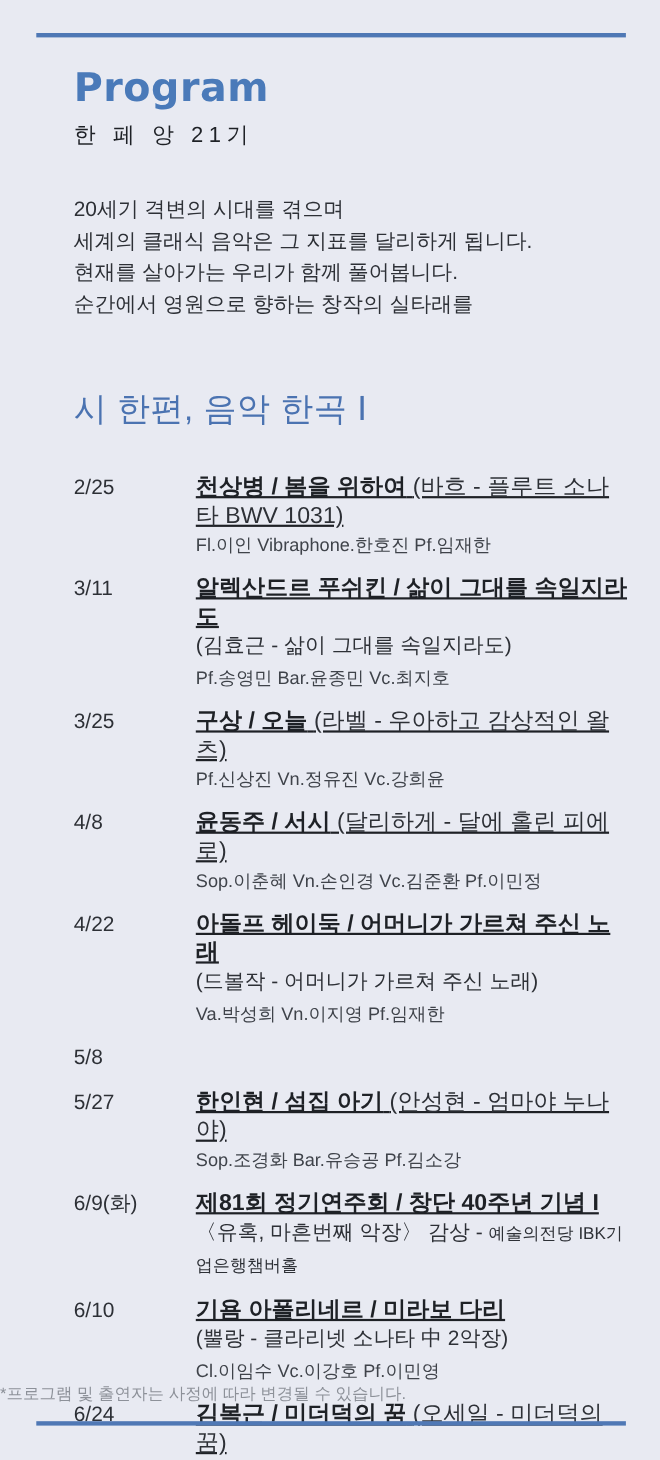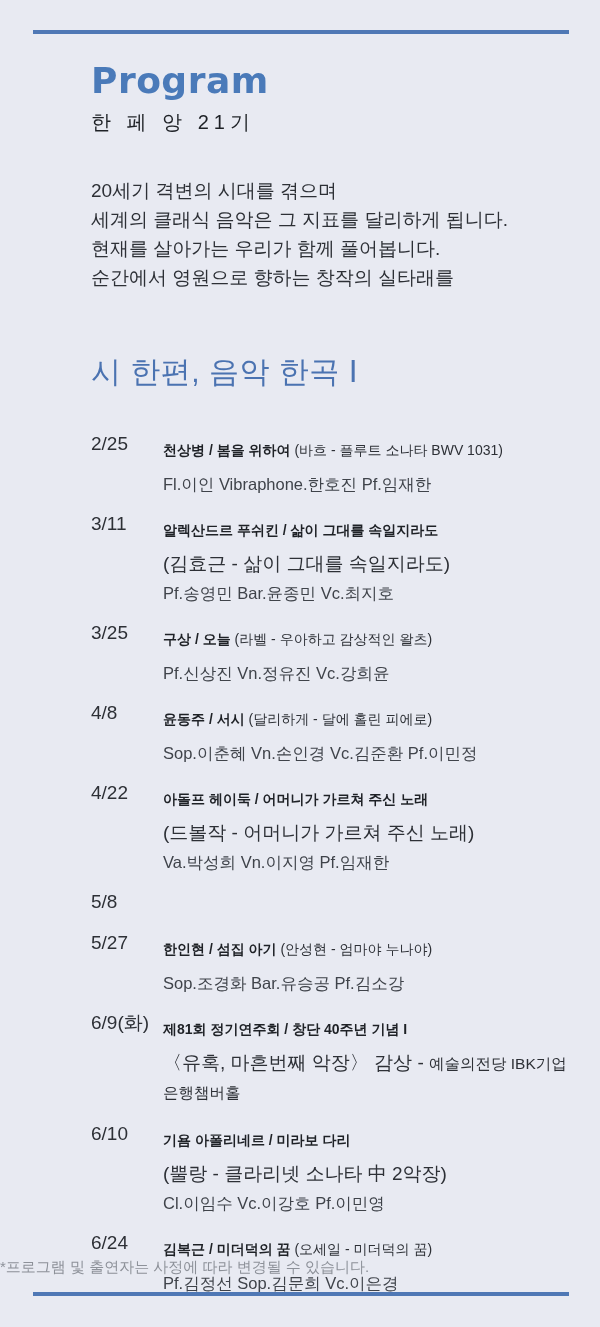--- a/index.html
+++ b/index.html
@@ -27,21 +27,21 @@
     left:33px;
     width:536px;
     height:4px;
     background:var(--rule);
   }
   .rule-top{top:30px;}
   .rule-bottom{top:1292px;}
   .content{
     position:absolute;
     top:0;left:0;right:0;bottom:0;
-    padding:0 28px 0 91px;
+    padding:0 28px 0 67px;
   }
   .page-title{
     margin-top:60px;
     font-size:36px;
     font-weight:700;
     letter-spacing:0.5px;
     color:var(--accent);
     font-family:"DejaVu Sans","Liberation Sans",sans-serif;
   }
   .subtitle{
@@ -70,35 +70,37 @@
     letter-spacing:0.5px;
     color:var(--section);
   }
   .program-list{
     margin-top:37px;
   }
   .entry{
     display:flex;
     align-items:flex-start;
     margin-bottom:13px;
+    gap:39px;
   }
   .entry-date{
     flex:0 0 72px;
     font-size:19px;
     line-height:28px;
     color:var(--body);
   }
   .entry-body{
     flex:1 1 auto;
     min-width:0;
   }
   .entry-title-line{
-    font-size:14px;
-    line-height:40px;
-    color:var(--ink);
+    font-size:21px;
+    line-height:26px;
+    color:var(--ink);
+    text-decoration:underline;
   }
   .entry-title{font-weight:700;}
   .entry-title-note{font-weight:400;color:var(--body);}
   .entry-note{
     font-size:19px;
     line-height:28px;
     color:var(--body);
   }
   .entry-venue{
     font-size:15.5px;

